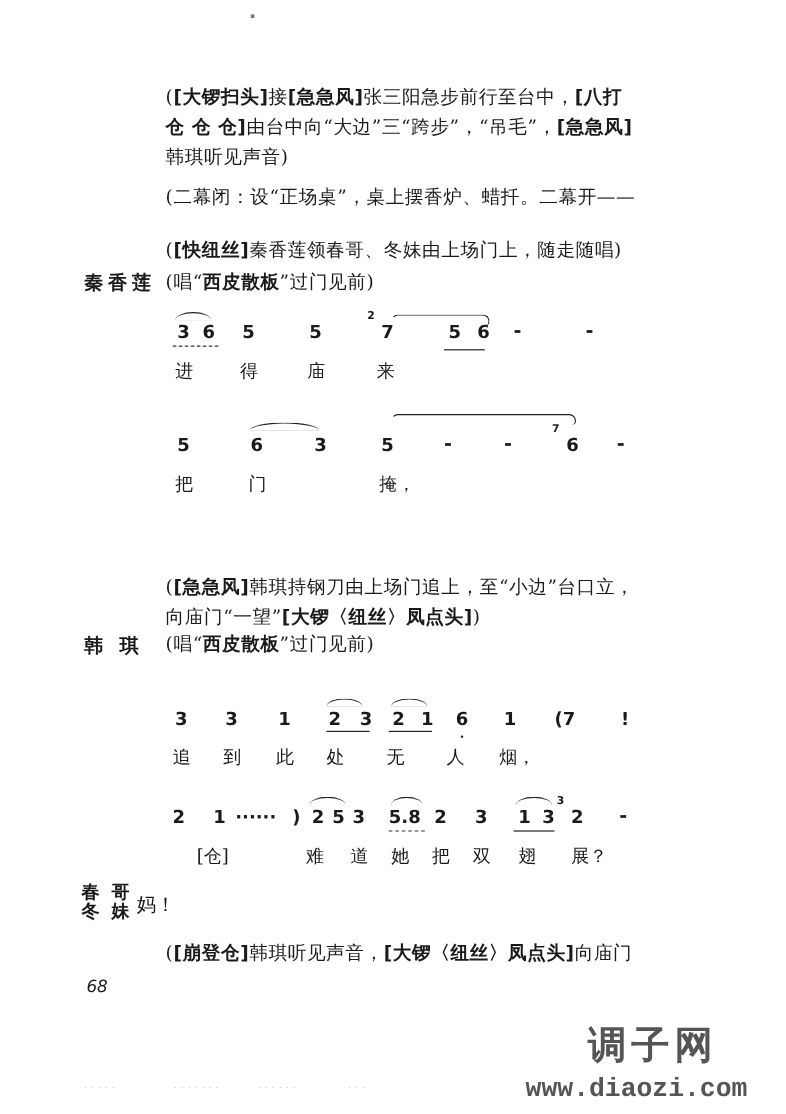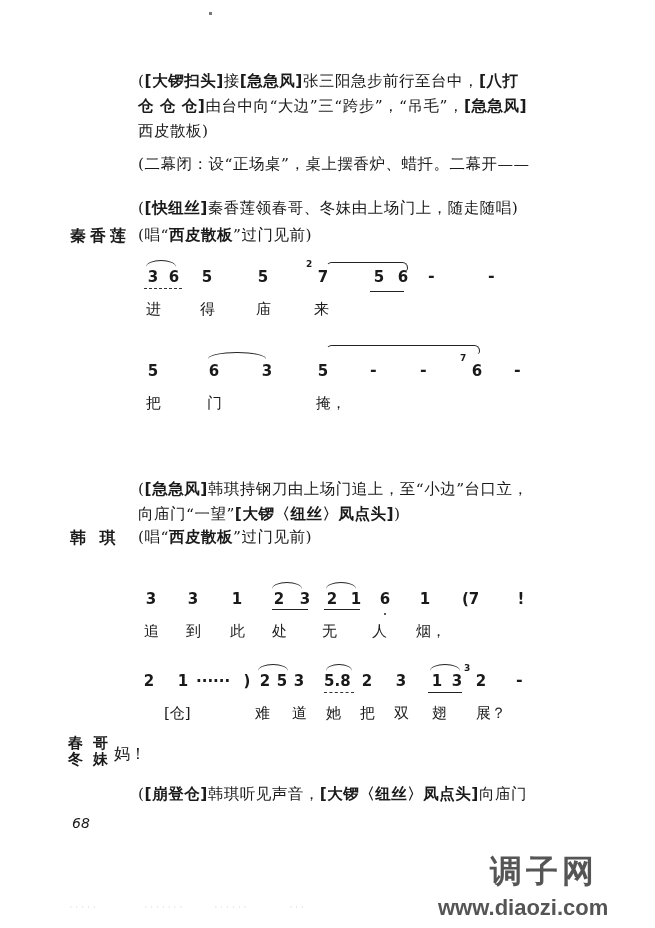--- a/index.html
+++ b/index.html
@@ -16,34 +16,34 @@
   .lyric { position: absolute; font-size: 15px; }
   .underline { position: absolute; height: 1px; background: #222; }
   .dashline { position: absolute; height: 0; border-top: 1px dashed #333; }
   .slur { position: absolute; border-top: 1.3px solid #222; border-radius: 50% 50% 0 0 / 100% 100% 0 0; height: 6px; }
   .tie { position: absolute; border-top: 1.3px solid #222; border-left: 1.3px solid transparent; border-right: 1.3px solid #222; border-radius: 10px 10px 6px 6px; height: 8px; }
   .grace { position: absolute; font-family: "DejaVu Sans", sans-serif; font-size: 9px; font-weight: bold; line-height: 9px; }
   .dash { position: absolute; font-family: "DejaVu Sans", sans-serif; font-weight: bold; font-size: 16px; }
   .dot { position: absolute; width: 2px; height: 2px; background: #222; border-radius: 50%; }
   .page-number { position: absolute; left: 72px; top: 815px; font-size: 14px; font-style: italic; font-family: "DejaVu Sans", sans-serif; }
   .watermark-cn { position: absolute; left: 490px; top: 850px; font-size: 32px; font-weight: bold; color: #555; font-family: "DejaVu Sans", sans-serif; letter-spacing: 4px; }
-  .watermark-url { position: absolute; left: 438px; top: 895px; font-size: 22px; font-weight: bold; color: #555; font-family: Liberation Sans, sans-serif; }
+  .watermark-url { position: absolute; left: 438px; top: 895px; font-size: 22px; font-weight: bold; color: #555; font-family: Liberation Mono, monospace; }
   .bottom-noise { position: absolute; top: 903px; font-size: 6px; color: #999; letter-spacing: 1px; }
   .top-mark { position: absolute; left: 209px; top: 12px; width: 3px; height: 3px; background: #777; }
 </style>
 </head>
 <body>
 
 <div class="page">
   <div class="top-mark"></div>
 
   <div class="textblock" style="top:69px;">
       <div><span>(</span><b>[大锣扫头]</b><span>接</span><b>[急急风]</b><span>张三阳急步前行至台中，</span><b>[八打</b></div>
       <div><b>仓 仓 仓]</b><span>由台中向“大边”三“跨步”，“吊毛”，</span><b>[急急风]</b></div>
-      <div><span>西皮散板)</span></div>
+      <div><span>韩琪听见声音)</span></div>
     </div>
   <div class="textblock" style="top:152px;">
       <div><span>(二幕闭：设“正场桌”，桌上摆香炉、蜡扦。二幕开——</span></div>
     </div>
   <div class="textblock" style="top:196px;">
       <div><span>(</span><b>[快纽丝]</b><span>秦香莲领春哥、冬妹由上场门上，随走随唱)</span></div>
     </div>
 
   <div class="role" style="top:226px;">秦香莲</div>
   <div class="textblock" style="top:223px;">

